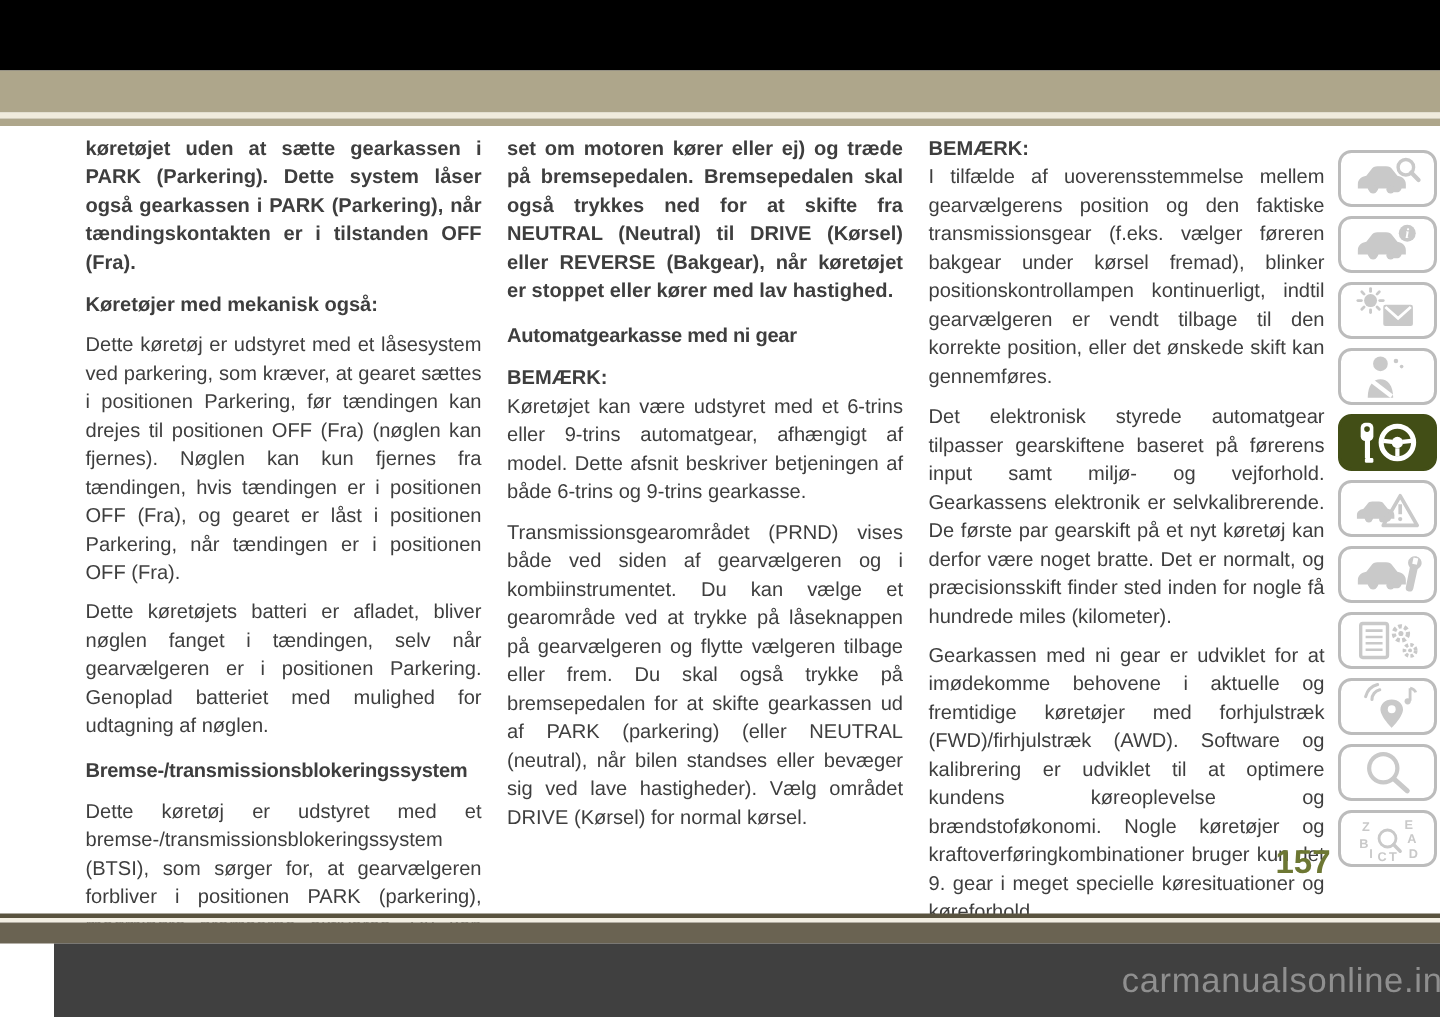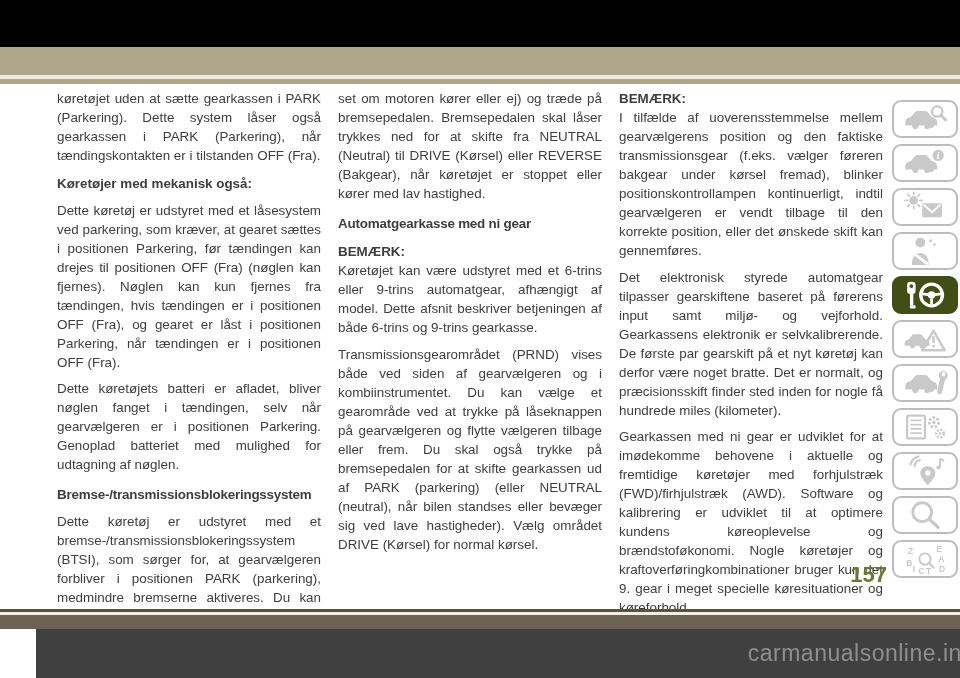--- a/index.html
+++ b/index.html
@@ -6,21 +6,21 @@
   .screen{position:relative;width:960px;height:678px;background:#ffffff;
     font-family:"Liberation Sans",sans-serif;overflow:hidden;margin:0 auto;}
   .bar{position:absolute;left:0;width:100%;}
   .bar-black-top{top:0;height:47px;background:#000;}
   .bar-tan-top{top:47px;height:28px;background:#aea68b;}
   .bar-cream{top:75px;height:4px;background:#f0ebdc;}
   .bar-thin-tan{top:79px;height:5px;background:#aea68b;}
   .cols{position:absolute;left:57px;top:89px;width:826px;display:flex;gap:17px;}
   .col{width:264px;}
   .col p{font-size:13.4px;line-height:19px;color:#3e3e3e;text-align:justify;}
-  .col > :first-child{margin-top:0 !important;}
+  .col > :first-child{margin-top:0 !important;font-weight:bold;}
   .b-body{margin:7.5px 0;}
   .b-body0{margin:0 0 7.5px 0;}
   .b-hbold{margin:9px 0 0 0;font-weight:bold;color:#2c2c2c;font-size:13.8px;text-align:right;}
   .b-hred{margin:11px 0 2px 0;font-weight:bold;color:#9e4a41;font-size:13.5px;
     letter-spacing:-0.2px;white-space:nowrap;text-align:left !important;}
   .page-number{position:absolute;top:562px;right:73px;font-size:22px;font-weight:bold;color:#6d7733;}
   .sidebar{position:absolute;top:100px;right:2px;width:66px;display:flex;flex-direction:column;gap:6px;}
   .tab{height:38px;background:#fff;border:2px solid #bcbcbc;border-radius:9px;
     display:flex;align-items:center;justify-content:center;color:#c9c9c9;box-sizing:border-box;cursor:pointer;}
   .tab.active{background:#424e16;border-color:#424e16;color:#fff;}
@@ -48,21 +48,21 @@
   <div class="cols">
     <div class="col">
         <p class="b-body0">køretøjet uden at sætte gearkassen i PARK (Parkering). Dette system låser også gearkassen i PARK (Parkering), når tændingskontakten er i tilstanden OFF (Fra).</p>
         <p class="b-hbold">Køretøjer med mekanisk også:</p>
         <p class="b-body">Dette køretøj er udstyret med et låsesystem ved parkering, som kræver, at gearet sættes i positionen Parkering, før tændingen kan drejes til positionen OFF (Fra) (nøglen kan fjernes). Nøglen kan kun fjernes fra tændingen, hvis tændingen er i positionen OFF (Fra), og gearet er låst i positionen Parkering, når tændingen er i positionen OFF (Fra).</p>
         <p class="b-body">Dette køretøjets batteri er afladet, bliver nøglen fanget i tændingen, selv når gearvælgeren er i positionen Parkering. Genoplad batteriet med mulighed for udtagning af nøglen.</p>
         <p class="b-hred">Bremse-/transmissionsblokeringssystem</p>
         <p class="b-body">Dette køretøj er udstyret med et bremse-/transmissionsblokeringssystem (BTSI), som sørger for, at gearvælgeren forbliver i positionen PARK (parkering), medmindre bremserne aktiveres. Du kan flytte gearstangen ud af positionen Parkering ved at dreje tændingen til tilstanden ON/RUN (Til/kør) (uan-</p>
       </div>
     <div class="col">
-        <p class="b-body0">set om motoren kører eller ej) og træde på bremsepedalen. Bremsepedalen skal låser trykkes ned for at skifte fra NEUTRAL (Neutral) til DRIVE (Kørsel) eller REVERSE (Bakgear), når køretøjet er stoppet eller kører med lav hastighed.</p>
+        <p class="b-body0">set om motoren kører eller ej) og træde på bremsepedalen. Bremsepedalen skal også trykkes ned for at skifte fra NEUTRAL (Neutral) til DRIVE (Kørsel) eller REVERSE (Bakgear), når køretøjet er stoppet eller kører med lav hastighed.</p>
         <p class="b-hred">Automatgearkasse med ni gear</p>
         <p class="b-hbold">BEMÆRK:</p>
         <p class="b-body0">Køretøjet kan være udstyret med et 6-trins eller 9-trins automatgear, afhængigt af model. Dette afsnit beskriver betjeningen af både 6-trins og 9-trins gearkasse.</p>
         <p class="b-body">Transmissionsgearområdet (PRND) vises både ved siden af gearvælgeren og i kombiinstrumentet. Du kan vælge et gearområde ved at trykke på låseknappen på gearvælgeren og flytte vælgeren tilbage eller frem. Du skal også trykke på bremsepedalen for at skifte gearkassen ud af PARK (parkering) (eller NEUTRAL (neutral), når bilen standses eller bevæger sig ved lave hastigheder). Vælg området DRIVE (Kørsel) for normal kørsel.</p>
       </div>
     <div class="col">
         <p class="b-hbold">BEMÆRK:</p>
         <p class="b-body0">I tilfælde af uoverensstemmelse mellem gearvælgerens position og den faktiske transmissionsgear (f.eks. vælger føreren bakgear under kørsel fremad), blinker positionskontrollampen kontinuerligt, indtil gearvælgeren er vendt tilbage til den korrekte position, eller det ønskede skift kan gennemføres.</p>
         <p class="b-body">Det elektronisk styrede automatgear tilpasser gearskiftene baseret på førerens input samt miljø- og vejforhold. Gearkassens elektronik er selvkalibrerende. De første par gearskift på et nyt køretøj kan derfor være noget bratte. Det er normalt, og præcisionsskift finder sted inden for nogle få hundrede miles (kilometer).</p>
         <p class="b-body">Gearkassen med ni gear er udviklet for at imødekomme behovene i aktuelle og fremtidige køretøjer med forhjulstræk (FWD)/firhjulstræk (AWD). Software og kalibrering er udviklet til at optimere kundens køreoplevelse og brændstoføkonomi. Nogle køretøjer og kraftoverføringkombinationer bruger kun det 9. gear i meget specielle køresituationer og køreforhold.</p>

